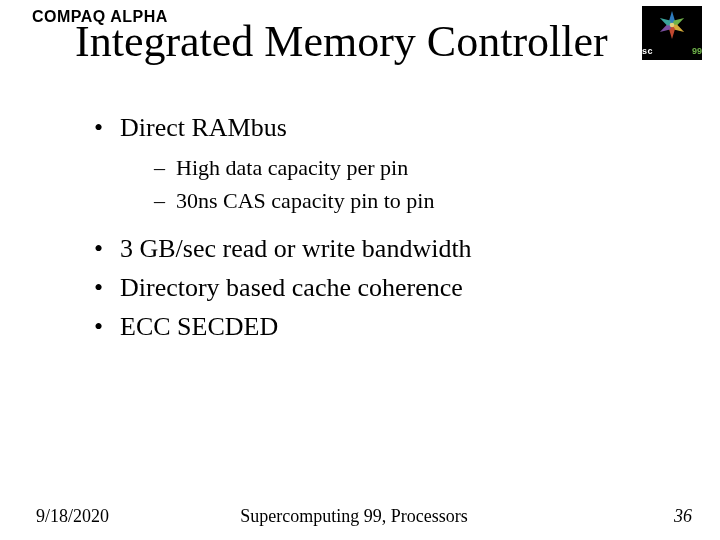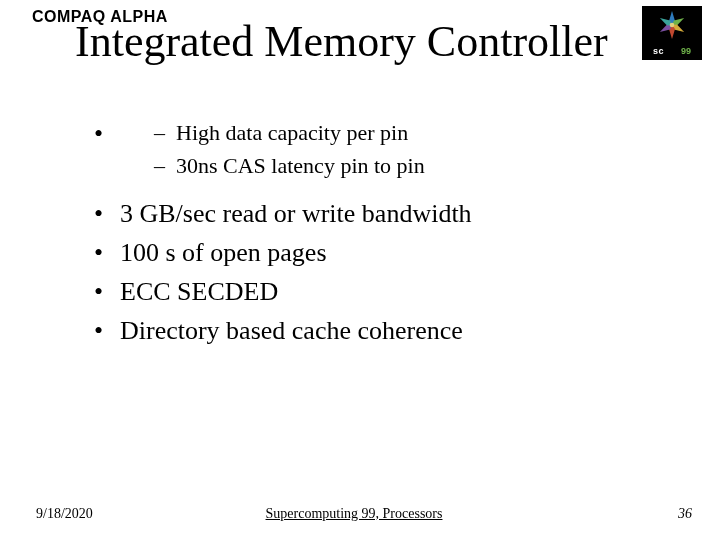--- a/index.html
+++ b/index.html
@@ -43,21 +43,21 @@
     justify-content: center;
     gap: 2px;
   }
   .logo svg { display:block; }
   .logo-bottom {
     width: 100%;
     height: 14px;
     background: #000;
     display:flex;
     align-items:center;
-    justify-content:center;
+    justify-content:space-between;
   }
   .logo-bottom .sc {
     font-family: Arial, sans-serif;
     font-size: 9px;
     font-weight: bold;
     color: #fff;
     letter-spacing: 0.5px;
   }
   .logo-bottom .yy {
     font-family: Arial, sans-serif;
@@ -106,25 +106,25 @@
     position: absolute;
     left: 0;
     top: 0;
   }
   .footer {
     position: absolute;
     bottom: 14px;
     left: 0;
     right: 0;
     height: 20px;
-    font-size: 14px;
+    font-size: 18px;
     font-family: "Times New Roman", Times, serif;
   }
   .footer .date { position: absolute; left: 36px; }
-  .footer .middle { position: absolute; left: 0; right: 12px; text-align: center; text-decoration: underline; }
+  .footer .middle { position: absolute; left: 0; right: 12px; text-align: center; }
   .footer .page { position: absolute; right: 28px; font-style: italic; }
 </style>
 </head>
 <body>
 
 <div class="header-brand">COMPAQ ALPHA</div>
 
 <div class="title">Integrated Memory Controller</div>
 
 <div class="logo">
@@ -141,29 +141,29 @@
   </svg>
   <div class="logo-bottom">
     <span class="sc">sc</span>
       <span class="yy">99</span>
   </div>
 </div>
 
 <div class="content">
   <ul class="level1">
     <li>
+      <span>Direct RAMbus</span>
       <ul class="level2">
         <li>High data capacity per pin</li>
-        <li>30ns CAS latency pin to pin</li>
+        <li>30ns CAS capacity pin to pin</li>
       </ul>
     </li>
     <li>3 GB/sec read or write bandwidth</li>
-    <li>100 s of open pages</li>
+    <li>Directory based cache coherence</li>
     <li>ECC SECDED</li>
-    <li>Directory based cache coherence</li>
   </ul>
 </div>
 
 <div class="footer">
   <span class="date">9/18/2020</span>
   <span class="middle">Supercomputing 99, Processors</span>
   <span class="page">36</span>
 </div>
 
 </body></html>

